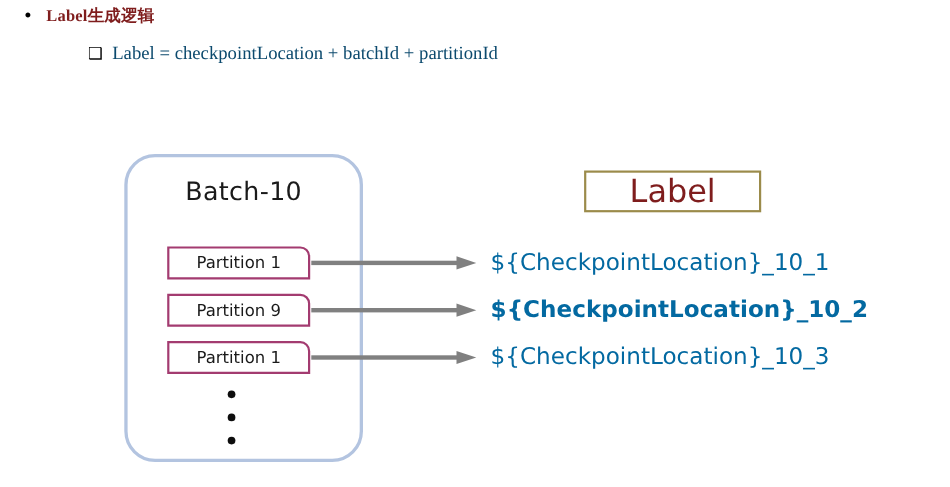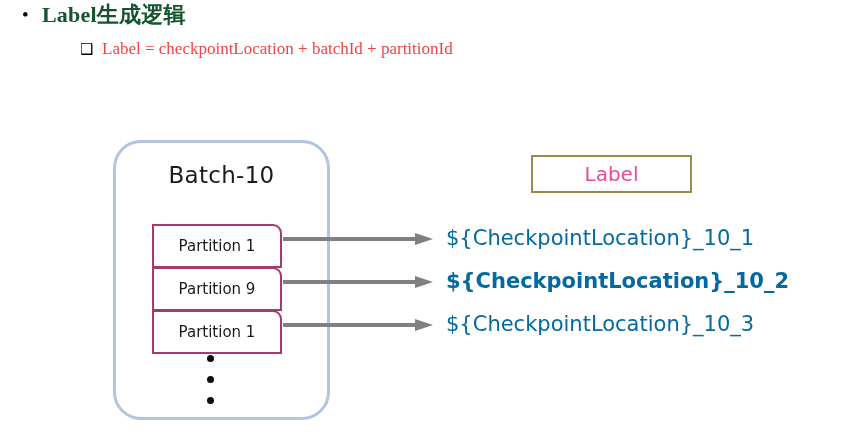--- a/index.html
+++ b/index.html
@@ -48,31 +48,31 @@
     flex: 0 0 22px;
     font-family: "DejaVu Sans", sans-serif;
     font-size: 15px;
     line-height: 26px;
     color: #000000;
     text-align: left;
   }
   .heading-text {
     font-family: "Liberation Serif", serif;
     font-weight: bold;
-    font-size: 22px;
+    font-size: 15px;
     line-height: 30px;
-    color: #14532d;
+    color: #7f1d1d;
     letter-spacing: 0.2px;
   }
   .sub-text {
     font-family: "Liberation Serif", serif;
     font-weight: normal;
     font-size: 17px;
     line-height: 26px;
-    color: #ef4444;
+    color: #0c4a6e;
   }
 
   
   .diagram {
     position: absolute;
     left: 0;
     top: 0;
     width: 864px;
     height: 443px;
     border-radius: 32px;
@@ -99,21 +99,21 @@
     font-family: "DejaVu Sans", sans-serif;
     font-size: 23px;
     color: #1a1a1a;
     letter-spacing: 0.3px;
   }
 
   .partition-box {
     position: absolute;
     left: 152px;
     width: 130px;
-    height: 44px;
+    height: 30px;
     border: 2px solid #a33b70;
     border-radius: 0 9px 0 0;
     background: #ffffff;
     box-sizing: border-box;
     display: flex;
     align-items: center;
     justify-content: center;
   }
   .partition-box span {
     font-family: "DejaVu Sans", sans-serif;
@@ -181,22 +181,22 @@
     height: 38px;
     border: 2px solid #9b8b4a;
     background: #ffffff;
     box-sizing: border-box;
     display: flex;
     align-items: center;
     justify-content: center;
   }
   .label-box span {
     font-family: "DejaVu Sans", sans-serif;
-    font-size: 20px;
-    color: #ec4899;
+    font-size: 29px;
+    color: #7f1d1d;
     line-height: 1;
   }
 
   .out-text {
     position: absolute;
     left: 446px;
     font-family: "DejaVu Sans", sans-serif;
     font-size: 21px;
     color: #0369a1;
     white-space: nowrap;

